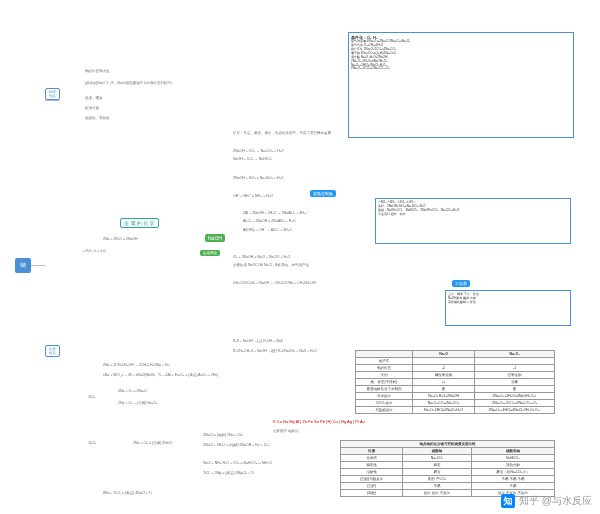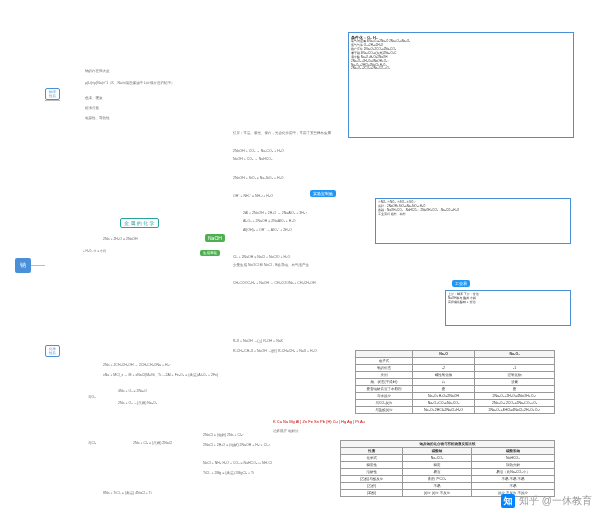--- a/index.html
+++ b/index.html
@@ -191,14 +191,14 @@
   <tr>
         <td>(苯酚)</td>
         <td>反应 反应 不反应</td>
         <td>反应 不反应 不反应</td>
       </tr>
 </tbody>
   </table>
 
 <div class="watermark">
   <div class="zhihu">知</div>
-  <span>知乎 @一休教育</span>
+  <span>知乎 @与水反应</span>
 </div>
 
 </body></html>

